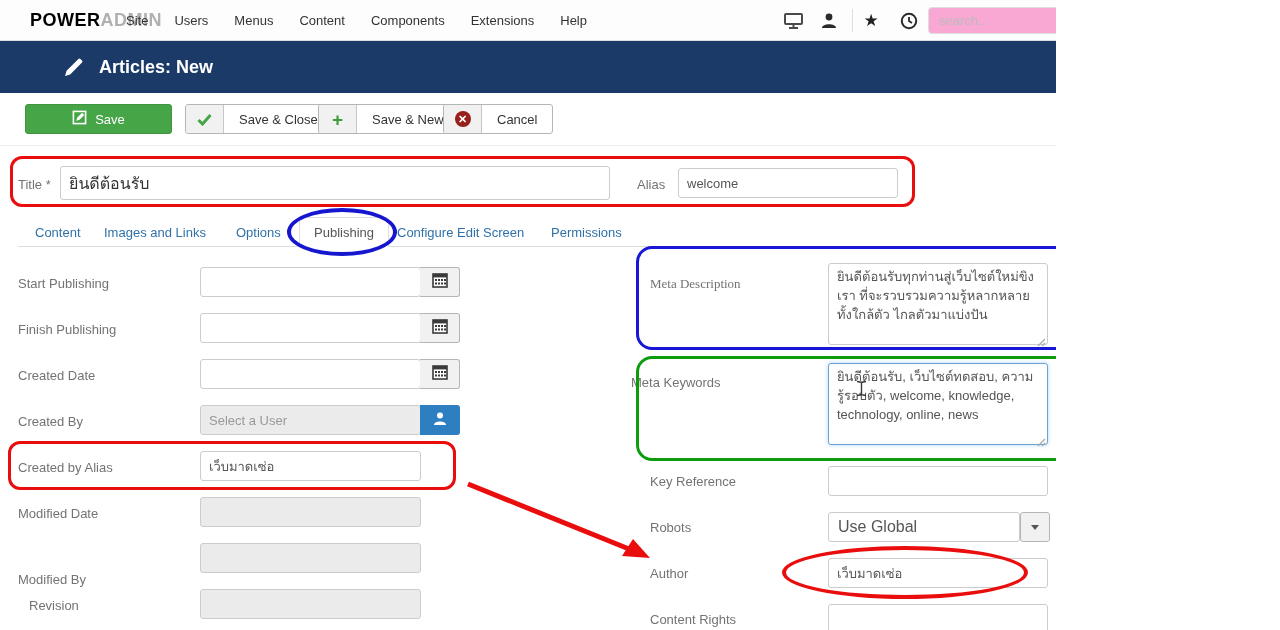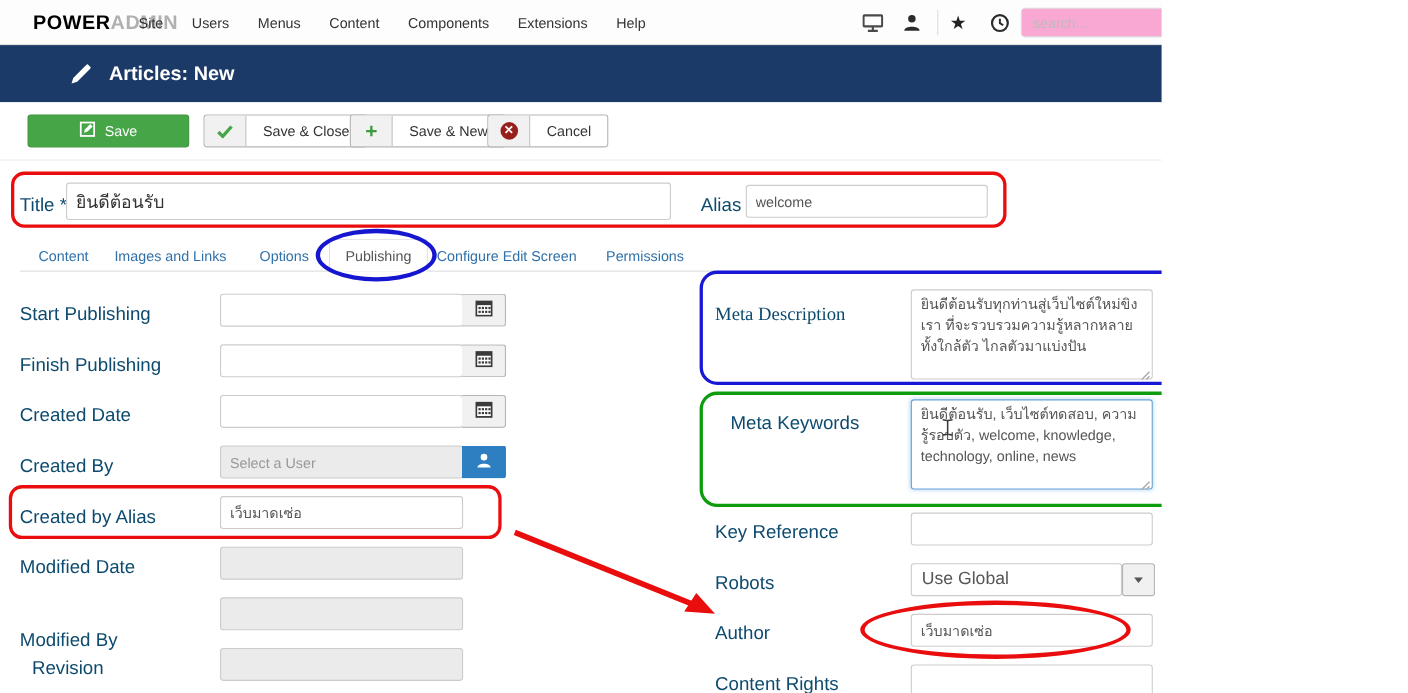--- a/index.html
+++ b/index.html
@@ -33,21 +33,21 @@
   .btn .iconseg { width:38px; background:#f1f1f1; border-right:1px solid #c6c6c6; display:flex; align-items:center; justify-content:center; }
   .btn .bl { display:flex; align-items:center; padding:0 15px; }
   .btn-green { left:25px; width:147px; background:#46a546; border-color:#3f953f; color:#fff; align-items:center; justify-content:center; gap:8px; display:flex; }
   .cancel-dot { width:16px; height:16px; border-radius:50%; background:#971f1c; color:#fff; font-size:11px; font-weight:bold;
                 display:flex; align-items:center; justify-content:center; line-height:1; }
   .help-dot { width:16px; height:16px; border-radius:50%; background:#333; color:#fff; font-size:11px; font-weight:bold;
               display:flex; align-items:center; justify-content:center; line-height:1; }
   .plus { color:#3d9b3d; font-size:19px; font-weight:bold; line-height:1; }
 
   
-  .lbl { position:absolute; font-size:17px; color:#0c4a6e; }
+  .lbl { position:absolute; font-size:13px; color:#737373; }
   .input { position:absolute; border:1px solid #ccc; border-radius:3px; background:#fff; height:30px;
            font-size:13px; color:#555; padding:12px 8px; font-family:inherit; outline:none; }
   .input.dis { background:#ebebeb; }
   .input::placeholder { color:#999; }
   textarea.input { height:82px; width:220px; resize:none; padding:4px 8px; line-height:1.45; overflow:hidden; }
   textarea.focus { border-color:#6aa3d5; box-shadow:0 0 4px rgba(102,175,233,.5); }
   .grip { position:absolute; pointer-events:none; }
 
   .sq-btn { position:absolute; width:40px; height:30px; border:1px solid #b5b5b5; border-left:none;
             border-radius:0 3px 3px 0; background:#f1f1f1; display:flex; align-items:center; justify-content:center; cursor:pointer; }
@@ -276,21 +276,21 @@
 
   <span class="lbl" style="left:29px; top:598px;text-align:right;">Revision</span>
   <input class="input dis" style="left: 200px; top: 589px; width: 221px;" disabled="" value="">
 
   <span class="lbl" style="left:650px; top:276px;font-family:Liberation Serif, serif;">Meta Description</span>
   <textarea class="input" style="left: 828px; top: 263px;">ยินดีต้อนรับทุกท่านสู่เว็บไซต์ใหม่ขิงเรา ที่จะรวบรวมความรู้หลากหลาย ทั้งใกล้ตัว ไกลตัวมาแบ่งปัน</textarea>
   <span class="grip" style="left:1036px; top:333px;"><svg width="10" height="10" viewBox="0 0 10 10">
         <path d="M9 2L2 9 M9 6L6 9" stroke="#aaa" stroke-width="1.3"></path>
       </svg></span>
 
-  <span class="lbl" style="left:664px; top:375px;">Meta Keywords</span>
+  <span class="lbl" style="left:631px; top:375px;">Meta Keywords</span>
   <textarea class="input focus" style="left: 828px; top: 363px;">ยินดีต้อนรับ, เว็บไซต์ทดสอบ, ความรู้รอบตัว, welcome, knowledge, technology, online, news</textarea>
   <span class="grip" style="left:1036px; top:433px;"><svg width="10" height="10" viewBox="0 0 10 10">
         <path d="M9 2L2 9 M9 6L6 9" stroke="#aaa" stroke-width="1.3"></path>
       </svg></span>
 
   <span class="lbl" style="left:650px; top:474px;">Key Reference</span>
   <input class="input" style="left: 828px; top: 466px; width: 220px;" value="">
 
   <span class="lbl" style="left:650px; top:520px;">Robots</span>
   <div class="selbox" style="left:828px; top:512px; width:192px;">

